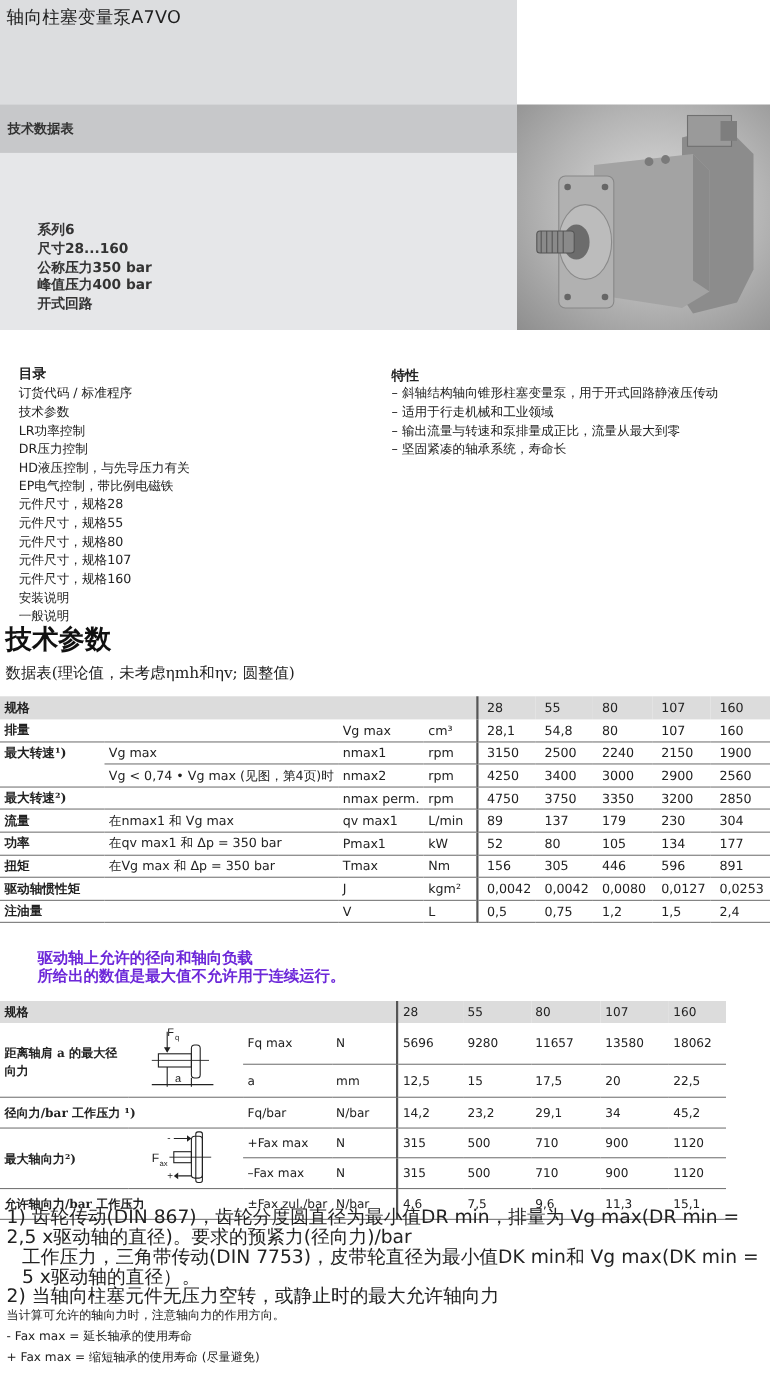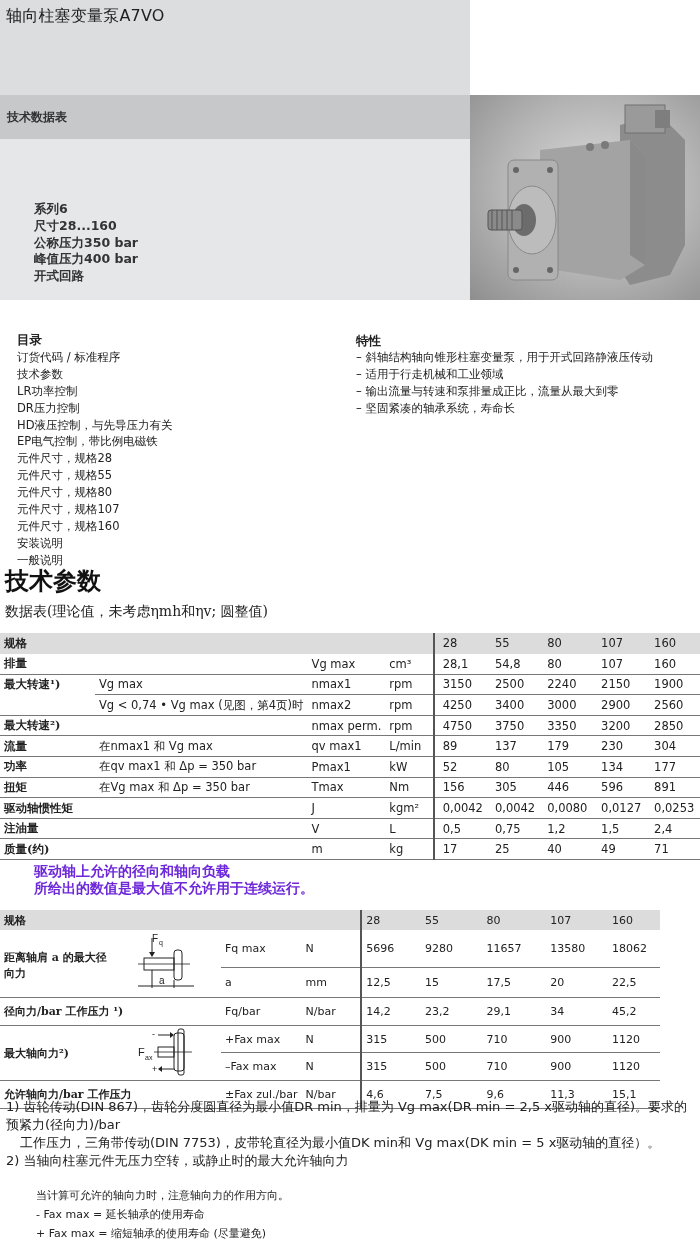--- a/index.html
+++ b/index.html
@@ -37,23 +37,23 @@
 
   .load-title { position: absolute; left: 4px; top: 863px; font-size: 14px; line-height: 17px; color: #6d28d9; font-weight: bold; margin-left: 30px; }
 
   
   .t2 { left: 0; top: 910px; width: 660px; font-size: 11px; }
   .t2 td { padding: 0 4px; border-bottom: 1.5px solid #777; white-space: nowrap; vertical-align: middle; }
   .t2 tr.hdr td { background: #dcdcdc; border-bottom: none; height: 20px; }
   .t2 td.vsep { border-left: 2px solid #555; }
   .t2 td.lbl { font-weight: bold; font-family: "DejaVu Serif", serif; vertical-align: top; padding-top: 20px; }
 
-  .footnotes { position: absolute; left: 6px; top: 1098px; font-size: 13px; line-height: 18px; color: #222; width: 694px; }
+  .footnotes { position: absolute; left: 6px; top: 1098px; font-size: 17px; line-height: 18px; color: #222; width: 694px; }
   .footnotes .cont { padding-left: 14px; }
-  .notes { position: absolute; left: 6px; top: 1186px; font-size: 11px; line-height: 19px; color: #222; margin-left: 30px; }
+  .notes { position: absolute; left: 6px; top: 1186px; font-size: 11px; line-height: 19px; color: #222; }
 </style>
 </head>
 <body>
 
 <div class="top-panel"></div>
 <div class="title-area">
   <h1 class="doc-title">轴向柱塞变量泵A7VO</h1>
 </div>
 <div class="band">
   <span class="band-label">技术数据表</span>
@@ -235,31 +235,20 @@
   <tr>
     <td class="lbl">注油量</td>
     <td></td>
     <td>V</td>
     <td>L</td>
     <td class="vsep num">0,5</td>
     <td class="num">0,75</td>
     <td class="num">1,2</td>
     <td class="num">1,5</td>
     <td class="num">2,4</td>
-  </tr>
-  <tr>
-    <td class="lbl">质量(约)</td>
-    <td></td>
-    <td>m</td>
-    <td>kg</td>
-    <td class="vsep num">17</td>
-    <td class="num">25</td>
-    <td class="num">40</td>
-    <td class="num">49</td>
-    <td class="num">71</td>
   </tr>
 </tbody>
   </table>
 
 <div class="load-title">
   <div>驱动轴上允许的径向和轴向负载</div>
   <div>所给出的数值是最大值不允许用于连续运行。</div>
 </div>
 
 <table class="t2">

